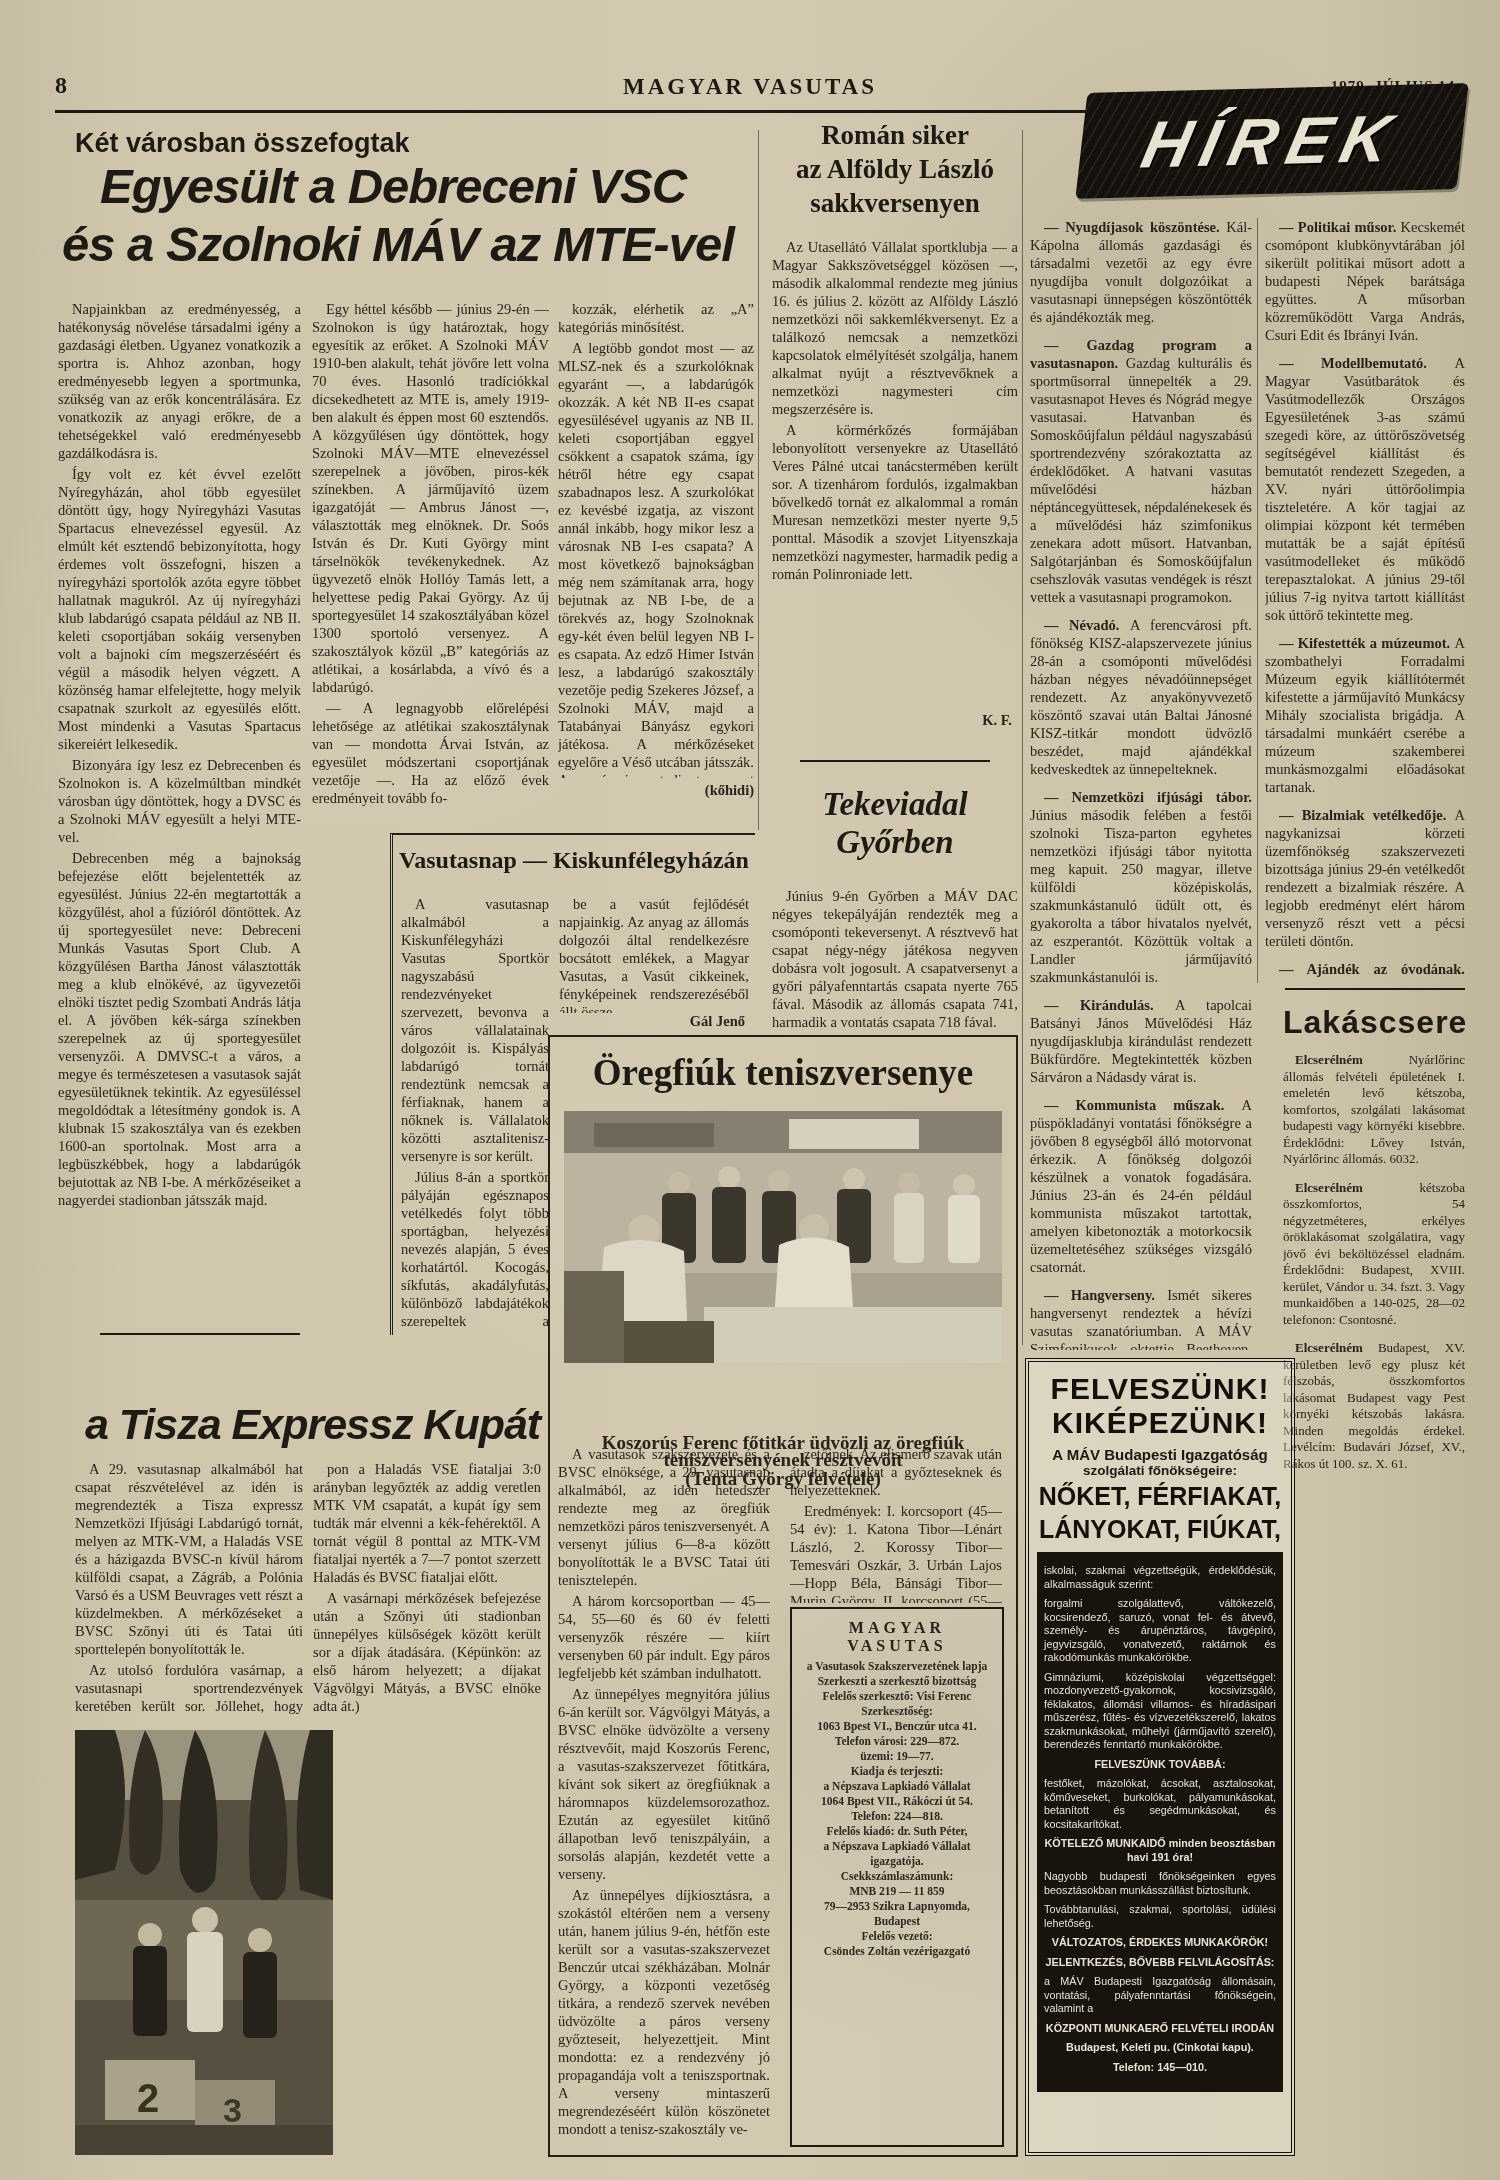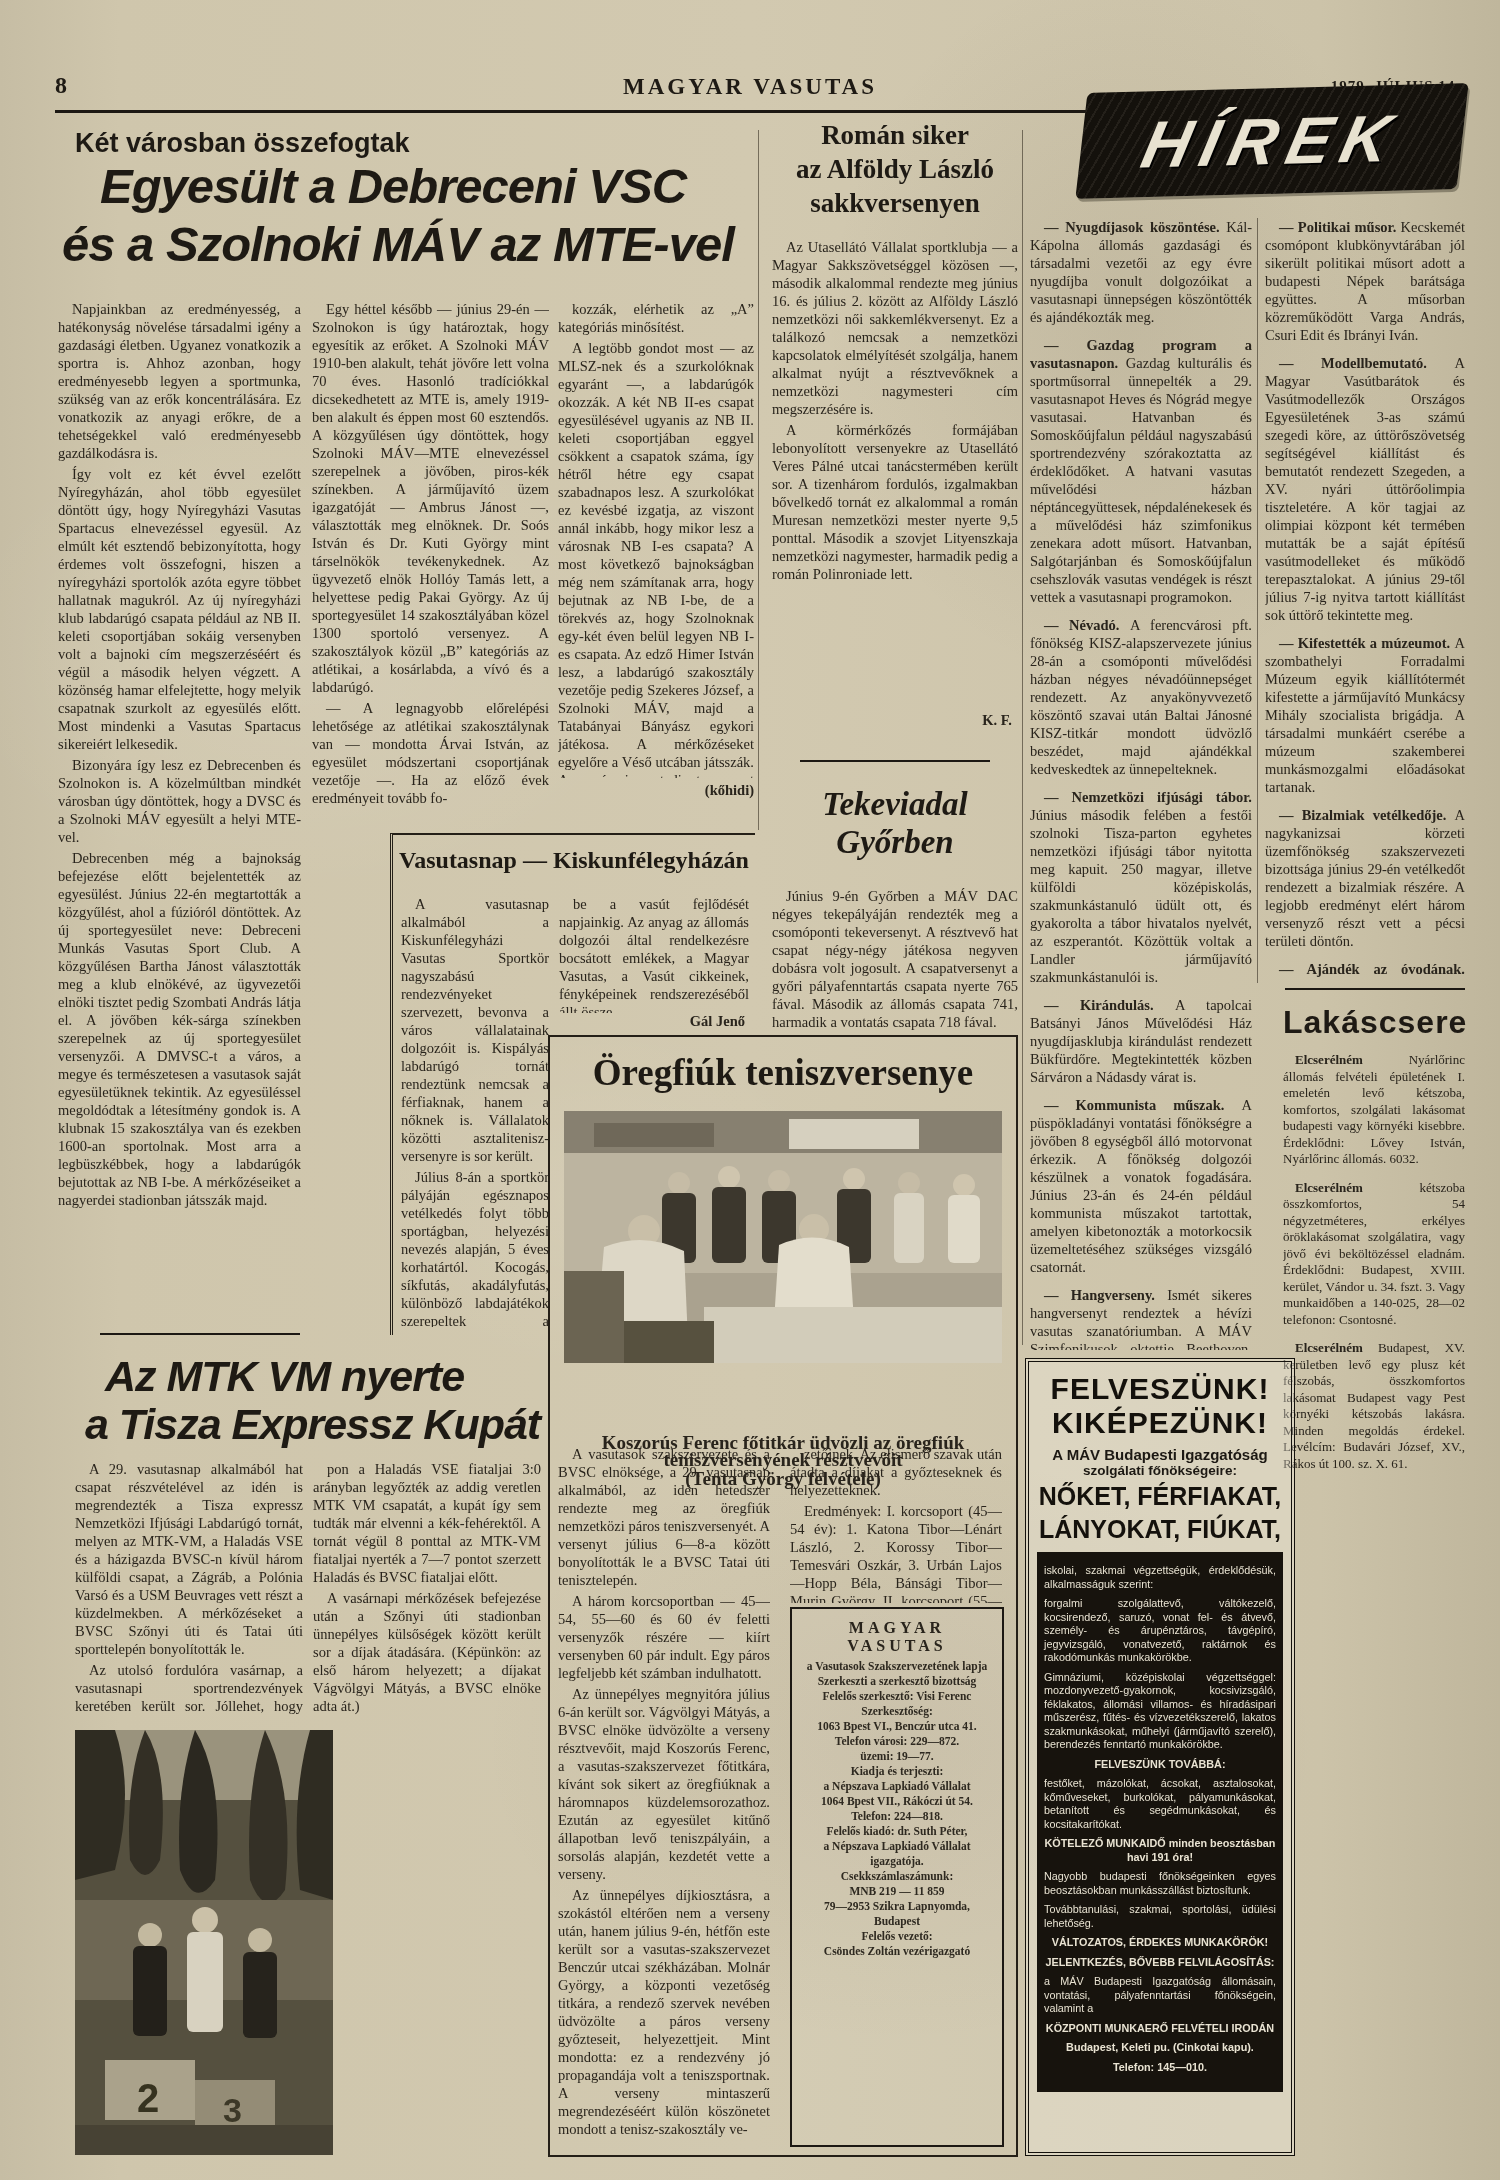--- a/index.html
+++ b/index.html
@@ -195,21 +195,20 @@
           <div class="line">Csekkszámlaszámunk:</div>
           <div class="line">MNB 219 — 11 859</div>
           <div class="line">79—2953 Szikra Lapnyomda,</div>
           <div class="line">Budapest</div>
           <div class="line">Felelős vezető:</div>
           <div class="line">Csöndes Zoltán vezérigazgató</div>
         </div>
     </div>
   </div>
 
-  <div class="abs mtk-title sans-head" style="left:105px;top:1352px;">Az MTK VM nyerte</div>
   <div class="abs mtk-title sans-head" style="left:85px;top:1400px;">a Tisza Expressz Kupát</div>
   <div class="abs body-text" style="left:75px;top:1460px;width:228px;height:262px;">
       <p>A 29. vasutasnap alkalmából hat csapat részvételével az idén is megrendezték a Tisza expressz Nemzetközi Ifjúsági Labdarúgó tornát, melyen az MTK-VM, a Haladás VSE és a házigazda BVSC-n kívül három külföldi csapat, a Zágráb, a Polónia Varsó és a USM Beuvrages vett részt a küzdelmekben. A mérkőzéseket a BVSC Szőnyi úti és Tatai úti sporttelepén bonyolították le.</p>
       <p>Az utolsó fordulóra vasárnap, a vasutasnapi sportrendezvények keretében került sor. Jóllehet, hogy ezen a na-</p>
     </div>
   <div class="abs body-text" style="left:313px;top:1460px;width:228px;height:262px;">
       <p>pon a Haladás VSE fiataljai 3:0 arányban legyőzték az addig veretlen MTK VM csapatát, a kupát így sem tudták már elvenni a kék-fehérektől. A tornát végül 8 ponttal az MTK-VM fiataljai nyerték a 7—7 pontot szerzett Haladás és BVSC fiataljai előtt.</p>
       <p>A vasárnapi mérkőzések befejezése után a Szőnyi úti stadionban ünnepélyes külsőségek között került sor a díjak átadására. (Képünkön: az első három helyezett; a díjakat Vágvölgyi Mátyás, a BVSC elnöke adta át.)</p>
     </div>
   <svg class="abs" style="left:75px;top:1730px;" width="258" height="425" viewBox="0 0 258 425">

